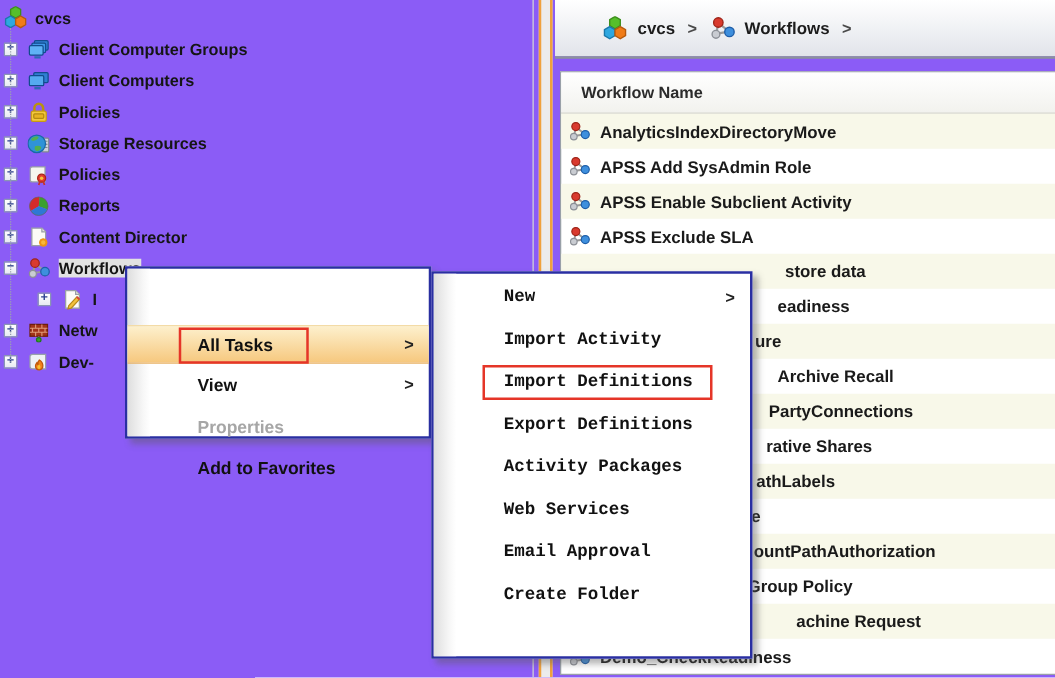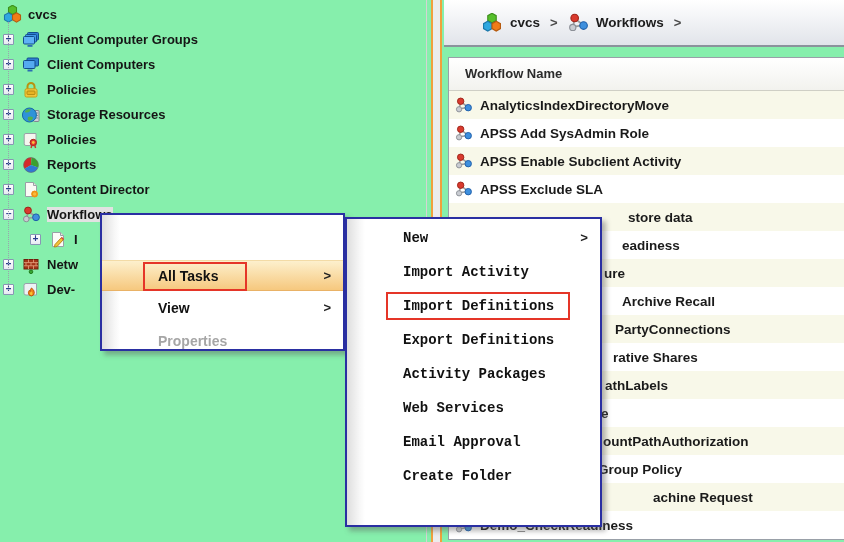--- a/index.html
+++ b/index.html
@@ -1,16 +1,16 @@
 <!DOCTYPE html>
 <html><head>
 <meta charset="utf-8">
 <style>
   html,body{margin:0;padding:0;background:#fff;}
-  .screen{position:relative;width:844px;height:542px;overflow:hidden;background:#86efac;
+  .screen{position:relative;width:844px;height:542px;overflow:hidden;background:#8b5cf6;
           font-family:"Liberation Sans",sans-serif;color:#111;}
   
   .tree{position:absolute;left:0;top:2px;width:425px;}
   .tree-row{height:25px;display:flex;align-items:center;white-space:nowrap;}
   .tree-row .exp{width:11px;height:11px;border:1px solid #8a95b5;border-radius:1px;
       background:linear-gradient(#ffffff,#e7eaf2);color:#2c3f8f;font:700 10px/9px "Liberation Mono",monospace;
       text-align:center;margin-right:7px;flex:0 0 auto;box-sizing:border-box;}
   .tree-row .ticon{width:20px;height:18px;margin-right:6px;flex:0 0 auto;display:flex;align-items:center;justify-content:center;}
   .tree-row .tlabel{font-size:13px;font-weight:700;color:#151515;}
   .tree-row.sel .tlabel{background:#e2e2e2;}
@@ -301,21 +301,21 @@
           <div class="wrow">
             <span class="frag" style="left: 152px;">e</span>
           </div>
           <div class="wrow shade">
             <span class="frag" style="left: 154px;">ountPathAuthorization</span>
           </div>
           <div class="wrow">
             <span class="frag" style="left: 149px;">Group Policy</span>
           </div>
           <div class="wrow shade">
-            <span class="frag" style="left: 164px; padding-left: 40px;">achine Request</span>
+            <span class="frag" style="left: 148px; padding-left: 40px;">achine Request</span>
           </div>
           <div class="wrow">
             <span class="wicon">
               <svg width="17" height="17" viewBox="0 0 18 18">
    <path d="M6 5 L14 11 M6 5 L4.5 12.5 M4.5 12.5 L14 11" stroke="#9a9a9a" stroke-width="1.6" fill="none"></path>
    <circle cx="6" cy="4.5" r="3.4" fill="#d93a2e" stroke="#9e2418"></circle>
    <circle cx="4.3" cy="13" r="2.8" fill="#c9ccd2" stroke="#8c9097"></circle>
    <circle cx="14" cy="11.3" r="3.4" fill="#3e8fdd" stroke="#1f5ea8"></circle>
               </svg>
             </span>
@@ -333,20 +333,23 @@
           <span class="arrow">&gt;</span>
           <span class="redbox" style="left: 41px; top: 1px; width: 104px; height: 29px;"></span>
         </div>
         <div class="mitem">
           <span>View</span>
           <span class="arrow">&gt;</span>
         </div>
         <div class="mitem disabled">
           <span>Properties</span>
         </div>
+        <div class="mitem">
+          <span>Add to Favorites</span>
+        </div>
       </div>
     </div>
   <div class="menu m2" id="menu2">
       <div class="gutter"></div>
       <div style="padding-top: 2px; position: relative; font-family: Liberation Mono, monospace;">
         <div class="mitem">
           <span>New</span>
           <span class="arrow">&gt;</span>
         </div>
         <div class="mitem">

